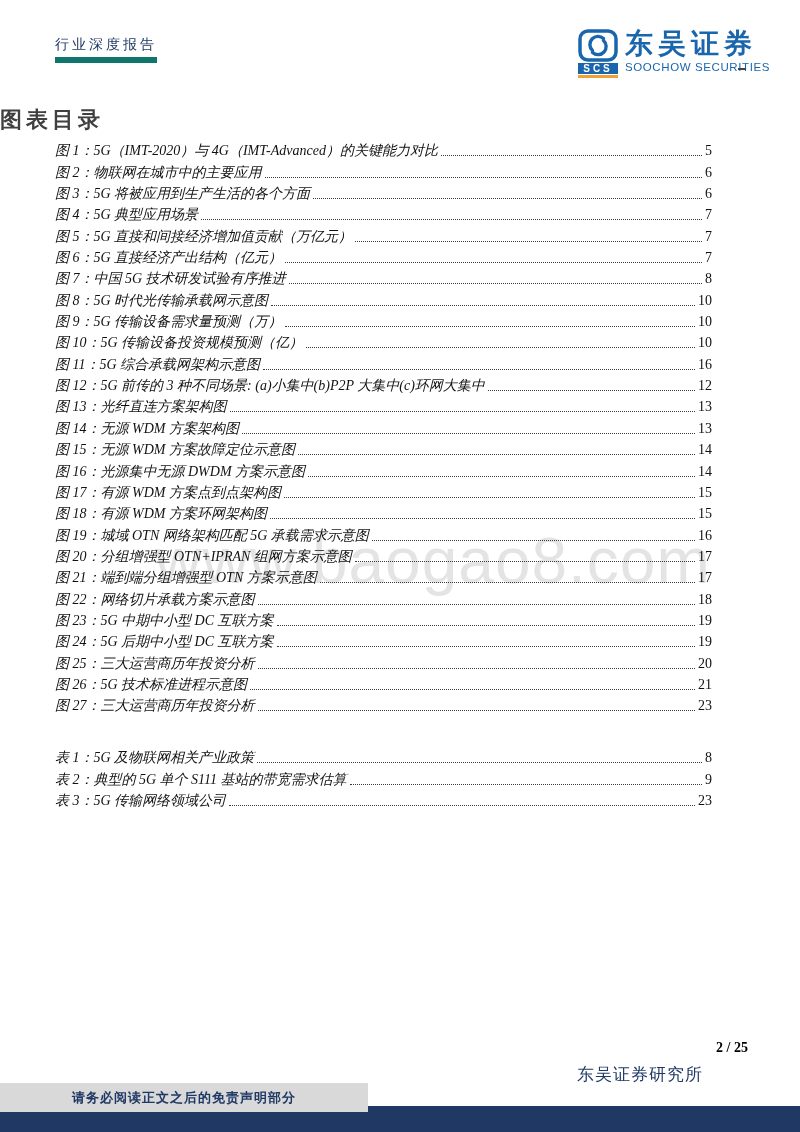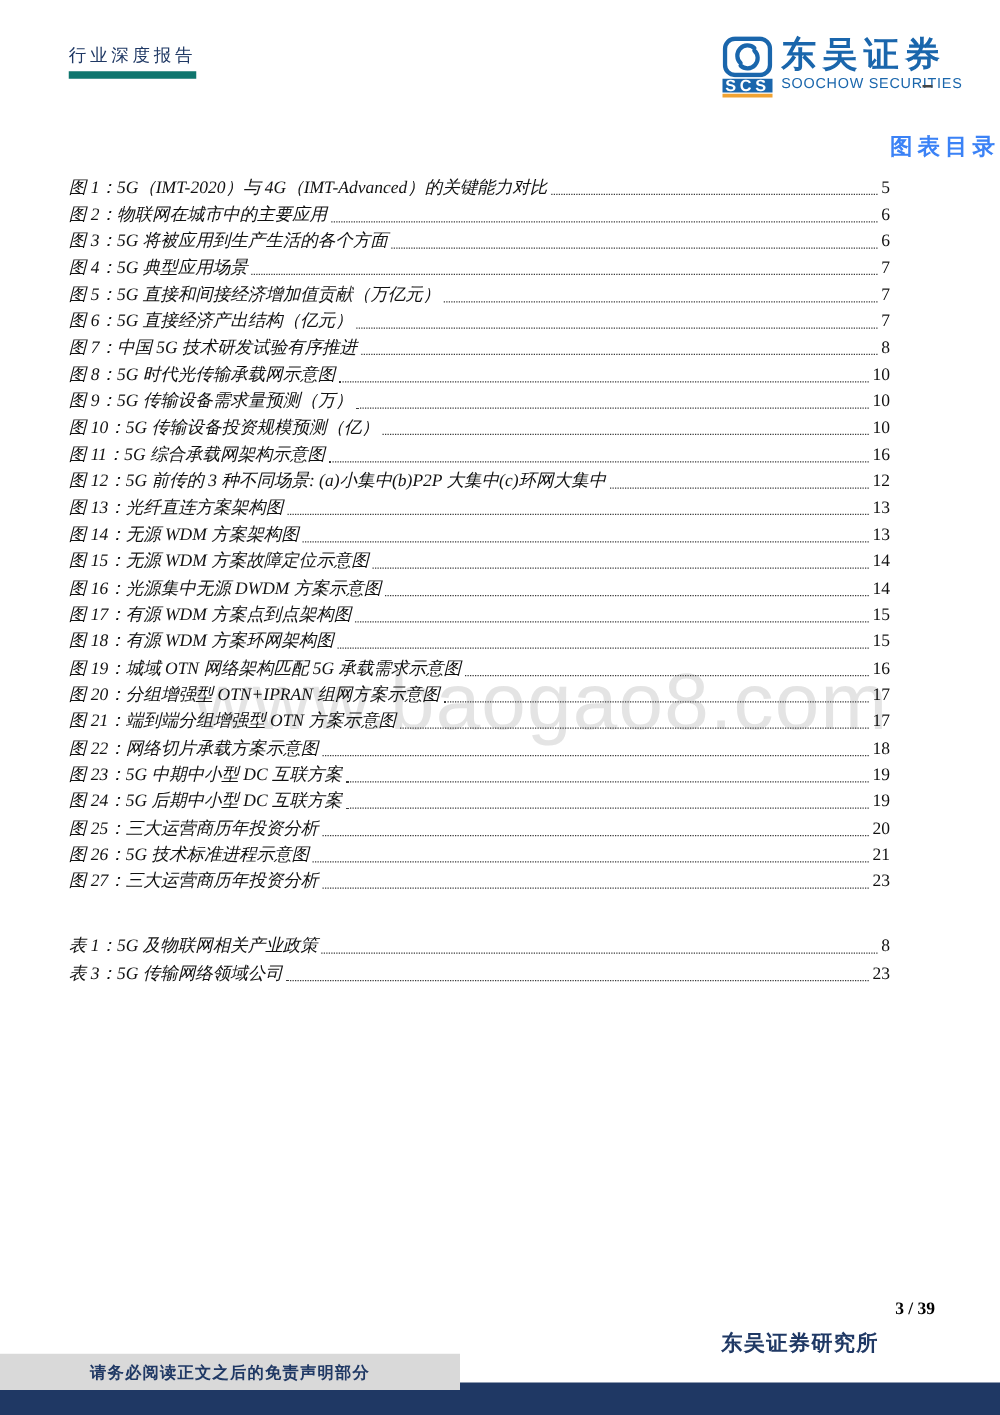--- a/index.html
+++ b/index.html
@@ -21,41 +21,41 @@
     border-bottom:6px solid #0f766e;
     padding-bottom:3px;
   }
   .logo { position:absolute; left:578px; top:29px; display:flex; gap:7px; }
   .logo-icon { width:40px; display:flex; flex-direction:column; }
   .logo-icon svg { display:block; }
   .logo-scs {
     margin-top:1px; height:11px; line-height:11px;
     background:#1a66ac; color:#ffffff;
     font-family:"Liberation Sans","DejaVu Sans",sans-serif;
-    font-size:13px; font-weight:bold; letter-spacing:3px;
+    font-size:10px; font-weight:bold; letter-spacing:3px;
     text-align:center;
   }
   .logo-orange { margin-top:1px; height:3px; background:#f0a232; }
   .brand-cn {
     font-family:"Liberation Sans","DejaVu Sans",sans-serif;
     font-size:28px; font-weight:bold; letter-spacing:5px;
     color:#1a66ac; line-height:1.1; white-space:nowrap;
   }
   .brand-en {
     font-family:"Liberation Sans","DejaVu Sans",sans-serif;
     font-size:11.5px; letter-spacing:0.6px;
     color:#1a66ac; margin-top:1px; white-space:nowrap;
   }
   .logo-dash { position:absolute; left:738px; top:68px; width:8px; height:2px; background:#444; }
 
   
   .page-title {
     position:absolute; left:0; top:105px; width:100%;
-    text-align:right;
-    font-size:18px; font-weight:bold; color:#3b82f6;
+    text-align:left;
+    font-size:22px; font-weight:bold; color:#404040;
     letter-spacing:4px;
   }
 
   
   .watermark {
     position:absolute; left:155px; top:524px;
     font-family:"Liberation Sans","DejaVu Sans",sans-serif;
     font-size:64px; letter-spacing:1px;
     color:#cfcfcf; opacity:0.55;
     z-index:0; white-space:nowrap;
@@ -74,21 +74,21 @@
   .toc-dots  { flex:1; margin:0 3px 5px 3px; border-bottom:1.7px dotted #3a3a3a; }
   .toc-page  { white-space:nowrap; line-height:20px; }
 
   
   .page-indicator {
     position:absolute; top:1040px; right:52px;
     font-size:14px; font-weight:bold; color:#000;
   }
   .institute {
     position:absolute; top:1063px; right:97px;
-    font-size:17px; font-weight:bold; color:#1f3864;
+    font-size:17px; font-weight:normal; color:#1f3864;
     letter-spacing:1px;
   }
   .bottom-bar {
     position:absolute; left:0; bottom:0;
     width:800px; height:26px; background:#1f3864; z-index:1;
   }
   .disclaimer-box {
     position:absolute; left:0; top:1083px;
     width:368px; height:29px;
     background:#d9d9d9;
@@ -292,26 +292,31 @@
     </div>
 
   <div class="toc toc-tables">
 
       <div class="toc-row">
         <span class="toc-label">表 1：5G 及物联网相关产业政策</span>
         <span class="toc-dots"></span>
         <span class="toc-page">8</span>
       </div>
 
+      <div class="toc-row">
+        <span class="toc-label">表 2：典型的 5G 单个 S111 基站的带宽需求估算</span>
+        <span class="toc-dots"></span>
+        <span class="toc-page">9</span>
+      </div>
 
       <div class="toc-row">
         <span class="toc-label">表 3：5G 传输网络领域公司</span>
         <span class="toc-dots"></span>
         <span class="toc-page">23</span>
       </div>
     </div>
 
-  <div class="page-indicator">3 / 39</div>
+  <div class="page-indicator">2 / 25</div>
   <div class="institute">东吴证券研究所</div>
   <div class="bottom-bar"></div>
   <div class="disclaimer-box">请务必阅读正文之后的免责声明部分</div>
 
 </div>
 
 </body></html>

